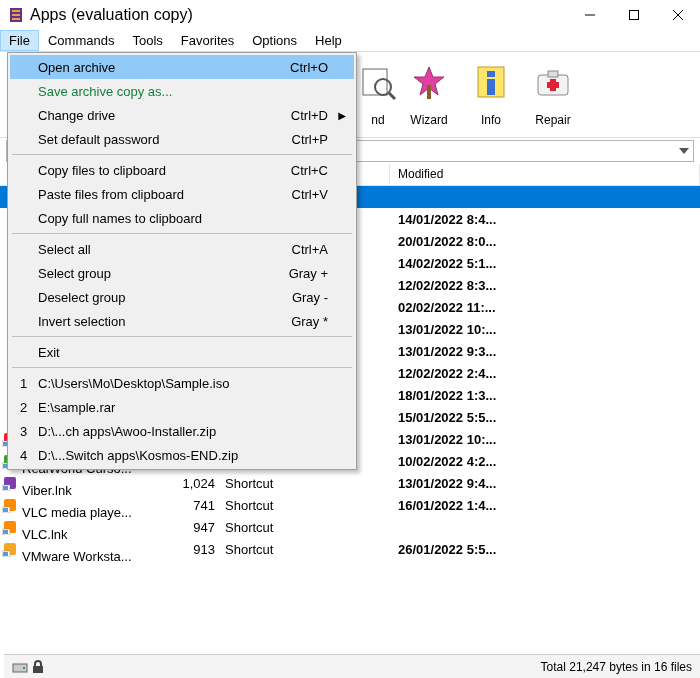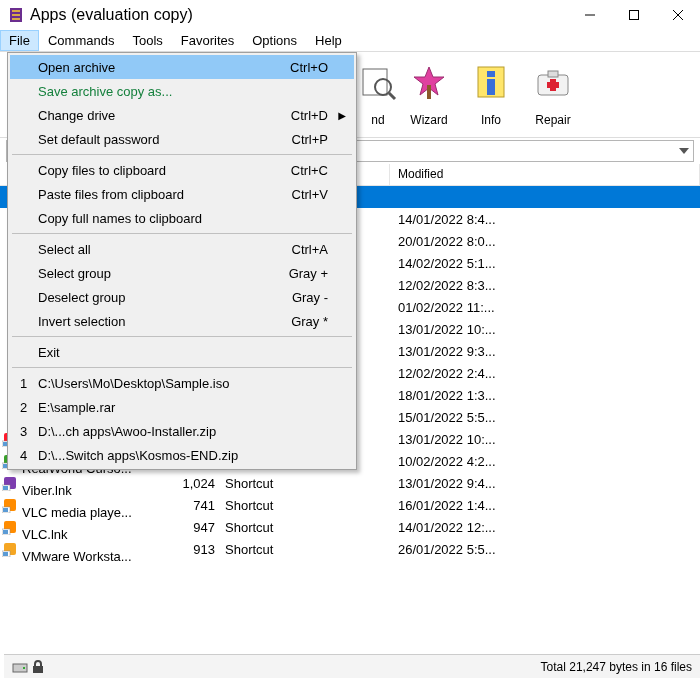--- a/index.html
+++ b/index.html
@@ -31,21 +31,21 @@
   .lhdr .col { padding: 3px 8px; font-size: 12px; border-right: 1px solid #e5e5e5; }
 
   
   .flist { position: relative; height: 430px; overflow: hidden; }
   .row { height: 22px; display: flex; align-items: center; white-space: nowrap; }
   .row .cico { width: 20px; display: flex; justify-content: center; }
   .row .cname { width: 140px; overflow: hidden; text-overflow: ellipsis; padding-left: 2px; margin-top: 14px; }
   .row .csize { width: 65px; text-align: right; padding-right: 10px; }
   .row .ctype { width: 85px; }
   .row .cspace { width: 80px; }
-  .row .cmod  { flex: 1; padding-left: 8px; }
+  .row .cmod  { flex: 1; padding-left: 8px; font-weight: bold; }
   .row.sel { background: #0078d7; color: #fff; }
   .row.sel .cname, .row.sel .csize, .row.sel .ctype { color:#fff; }
 
   
   .status { position: absolute; bottom: 0; left:4px; right:0; height: 24px; border-top: 1px solid #ccc; display:flex; align-items:center; padding: 0 8px; background:#f4f4f4; }
   .status .sico { width: 48px; display:flex; gap:2px; }
   .status .stext { margin-left: auto; font-size:12px; color:#000; }
 
   
   .dropdown { position: absolute; left: 7px; top: 52px; width: 350px; background: #f0f0f0; border: 1px solid #a0a0a0; box-shadow: 3px 3px 4px rgba(0,0,0,.25); z-index: 100; padding: 2px; }
@@ -186,21 +186,21 @@
       <div class="ctype"></div>
       <div class="cspace"></div>
       <div class="cmod">12/02/2022 8:3...</div>
     </div>
     <div class="row">
       <div class="cico"></div>
       <div class="cname"></div>
       <div class="csize"></div>
       <div class="ctype"></div>
       <div class="cspace"></div>
-      <div class="cmod">01/02/2022 11:...</div>
+      <div class="cmod">02/02/2022 11:...</div>
     </div>
     <div class="row">
       <div class="cico"></div>
       <div class="cname"></div>
       <div class="csize"></div>
       <div class="ctype"></div>
       <div class="cspace"></div>
       <div class="cmod">13/01/2022 10:...</div>
     </div>
     <div class="row">
@@ -301,21 +301,20 @@
           <rect x="2" y="2" width="12" height="12" rx="2" fill="#ff8c00"></rect>
           <rect x="0" y="10" width="8" height="6" fill="#fff" opacity="0"></rect>
           <polygon points="0,16 8,16 8,10 0,10" fill="#fff" stroke="#888" stroke-width="0.5"></polygon>
           <polygon points="1,11 6,11 6,15 1,15" fill="#5b9bd5"></polygon>
         </svg>
       </div>
       <div class="cname">VLC.lnk</div>
       <div class="csize">947</div>
       <div class="ctype">Shortcut</div>
       <div class="cspace"></div>
-      <div class="cmod">14/01/2022 12:...</div>
     </div>
     <div class="row">
       <div class="cico">
         <svg class="fileico" viewBox="0 0 16 16">
           <rect x="2" y="2" width="12" height="12" rx="2" fill="#f5a623"></rect>
           <rect x="0" y="10" width="8" height="6" fill="#fff" opacity="0"></rect>
           <polygon points="0,16 8,16 8,10 0,10" fill="#fff" stroke="#888" stroke-width="0.5"></polygon>
           <polygon points="1,11 6,11 6,15 1,15" fill="#5b9bd5"></polygon>
         </svg>
       </div>

